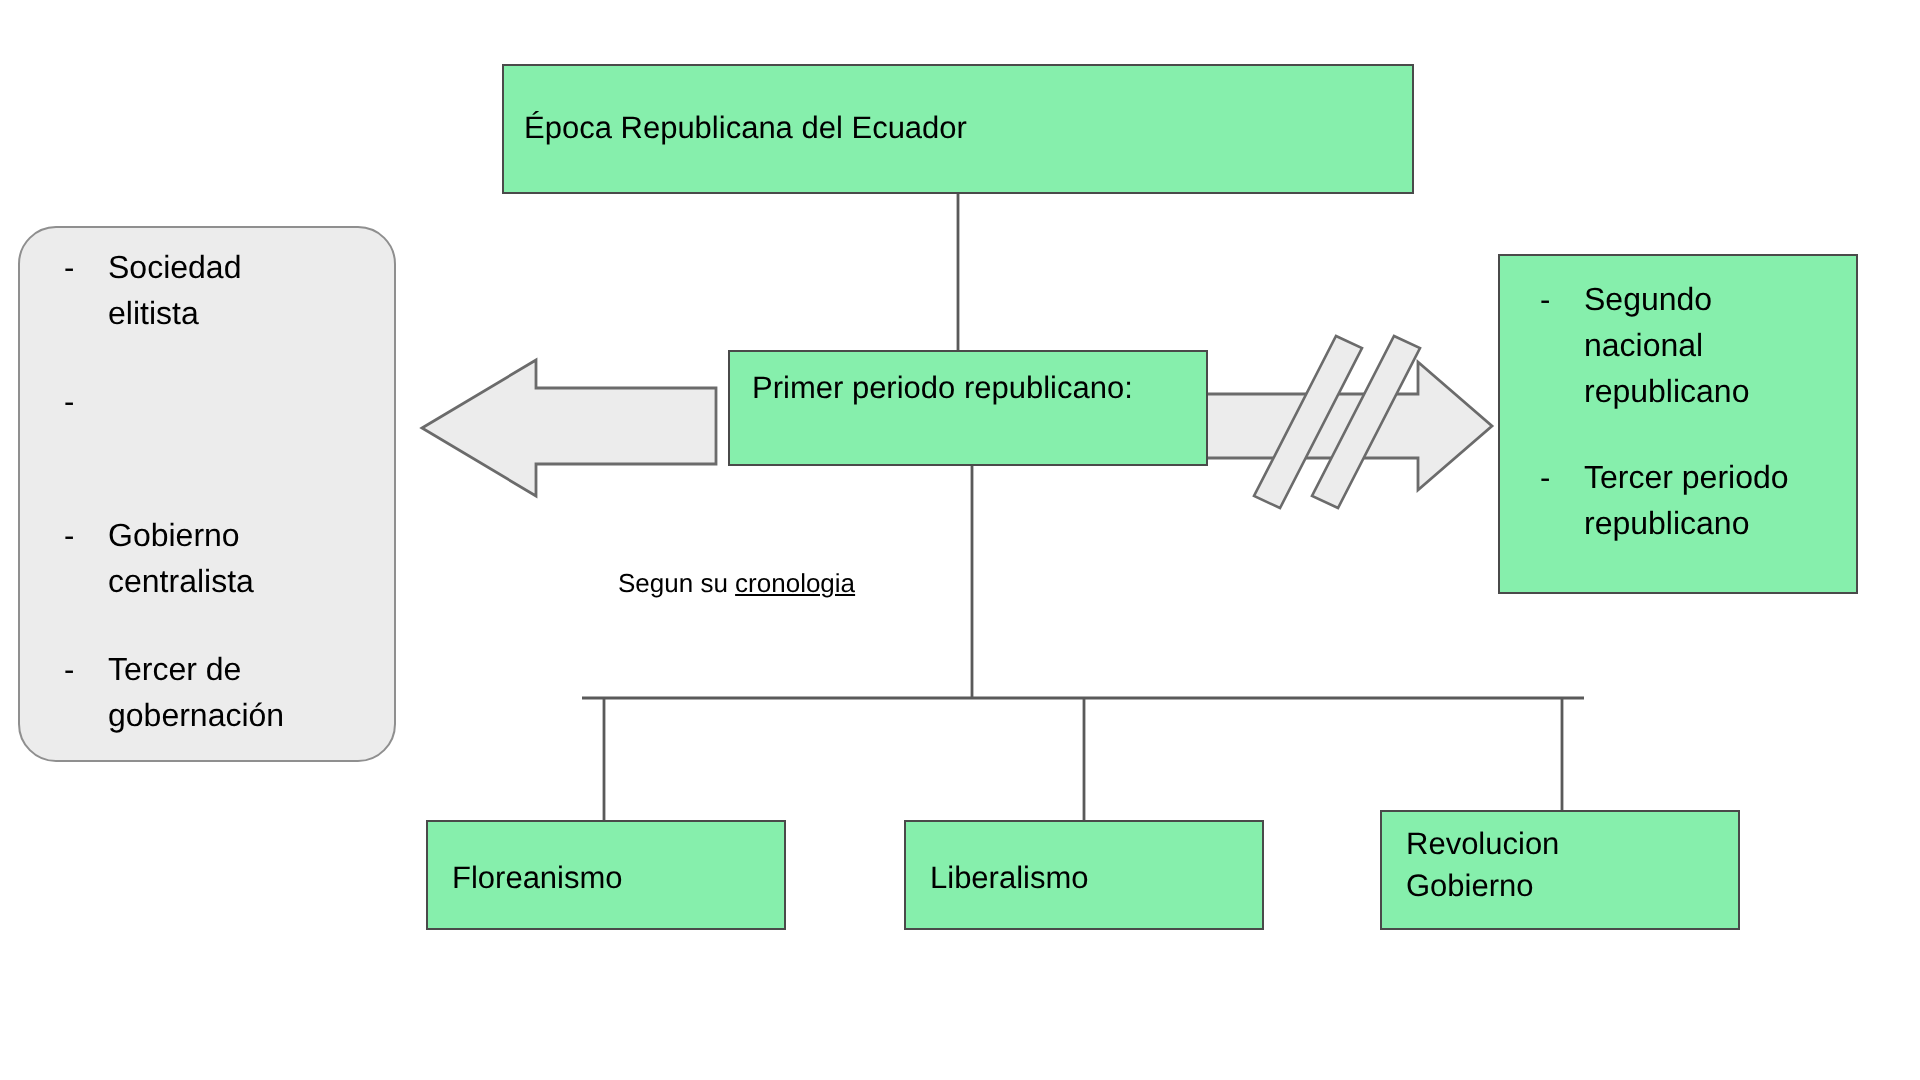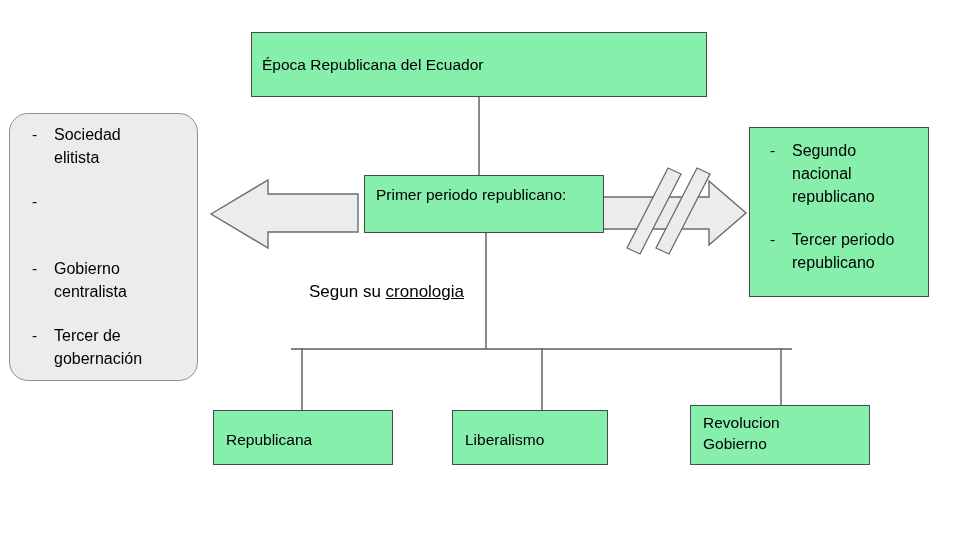--- a/index.html
+++ b/index.html
@@ -97,35 +97,35 @@
 
   
   #box-floreanismo {
     left: 213px; top: 410px;
     width: 180px; height: 55px;
   }
   #box-floreanismo .node-text { left: 12px; top: 18px; }
 
   #box-liberalismo {
     left: 452px; top: 410px;
-    width: 156px; height: 55px;
+    width: 180px; height: 55px;
   }
   #box-liberalismo .node-text { left: 12px; top: 18px; }
 
   #box-revolucion {
     left: 690px; top: 405px;
     width: 180px; height: 60px;
   }
   #box-revolucion .node-text { left: 12px; top: 6px; }
 
   
   #label-cronologia {
     position: absolute;
     left: 309px; top: 282px;
-    font-size: 17px;
+    font-size: 13px;
     line-height: 20px;
     white-space: pre;
     color: #000000;
   }
   #label-cronologia .ul { text-decoration: underline; }
 
   svg.overlay {
     position: absolute;
     left: 0; top: 0;
     width: 960px;
@@ -201,21 +201,21 @@
         <span class="bullet-dash">-</span>
         <span class="bullet-text">Tercer periodo
 republicano</span>
       </div>
     </div>
   </div>
 
   <div id="label-cronologia"><span>Segun su </span><span class="ul">cronologia</span></div>
 
   <div class="node" id="box-floreanismo">
-    <span class="node-text">Republicana</span>
+    <span class="node-text">Floreanismo</span>
   </div>
 
   <div class="node" id="box-liberalismo">
     <span class="node-text">Liberalismo</span>
   </div>
 
   <div class="node" id="box-revolucion">
     <span class="node-text"><span>Revolucion</span><br><span>Gobierno</span></span>
   </div>
 

